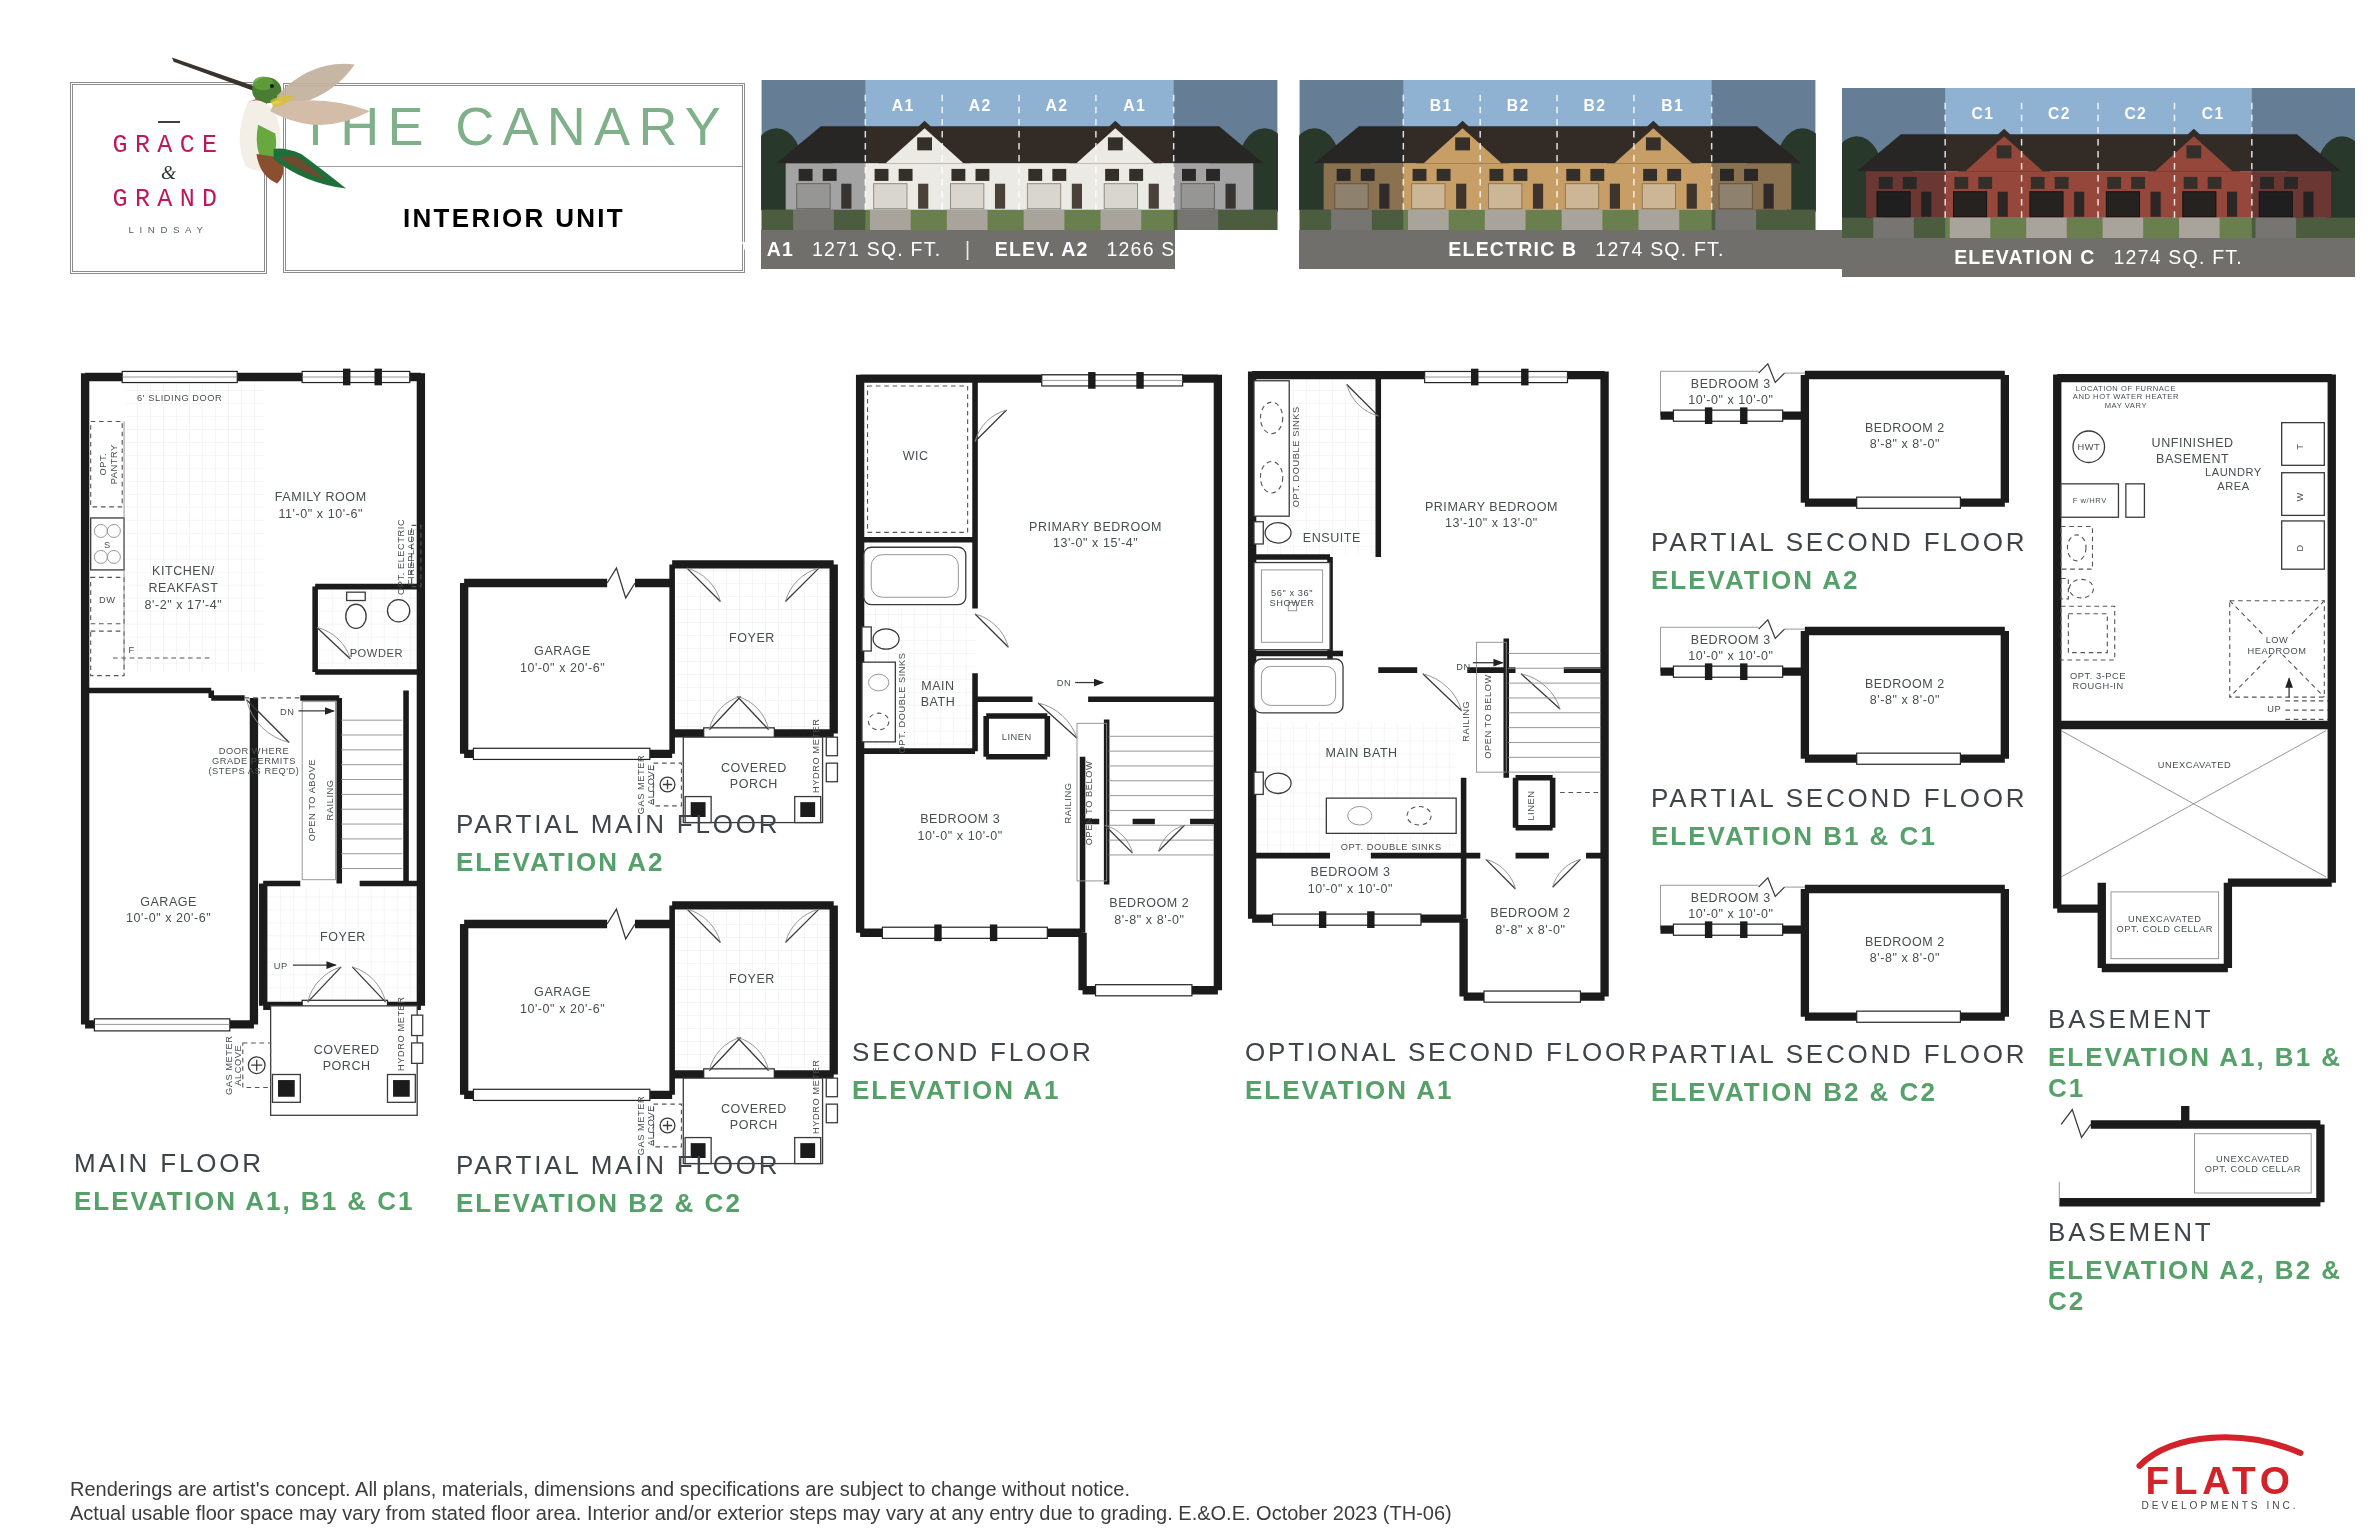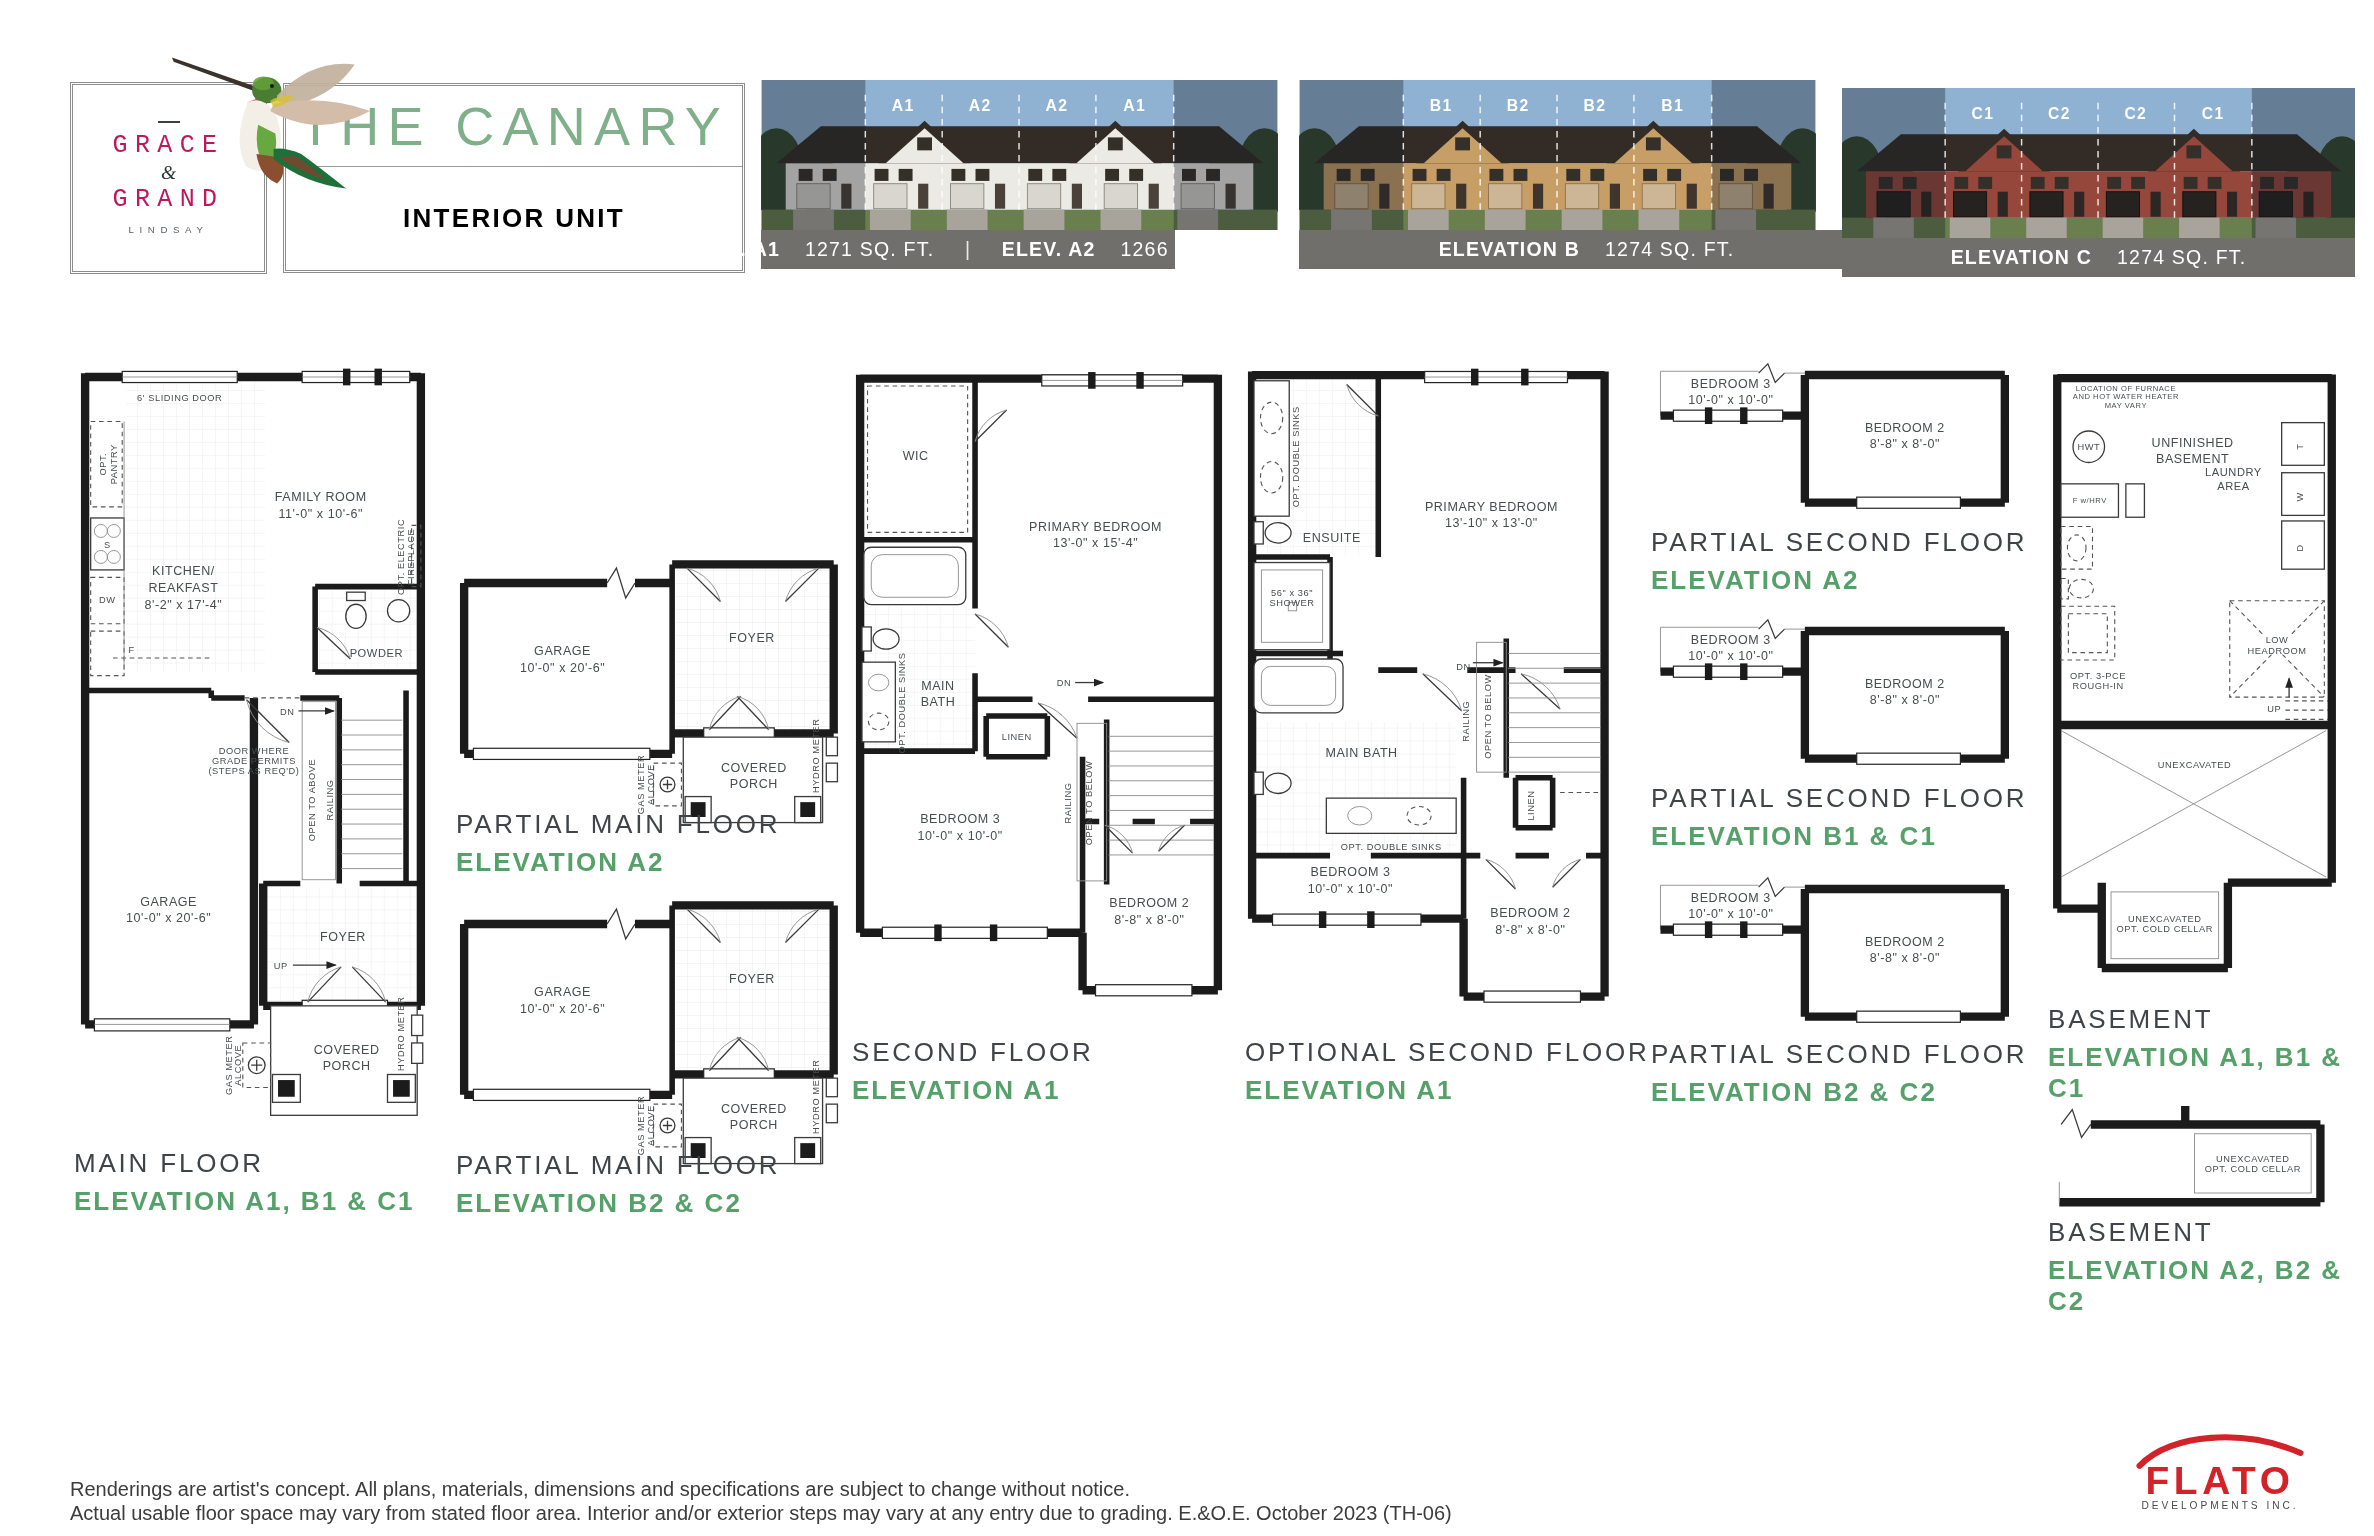--- a/index.html
+++ b/index.html
@@ -30,21 +30,21 @@
   .ev svg{display:block}
   .sky{fill:var(--sky)} .lawn{fill:var(--lawn)} .tree{fill:var(--tree)}
   .roofp{fill:var(--roof)} .drive{fill:#a9a49b}
   .winr{fill:#352f29} .dim{fill:#141b24;opacity:.34}
   .sepl{stroke:#fff;stroke-width:1.6;stroke-dasharray:7 6;opacity:.85}
   .ulab{font:700 17px "Liberation Sans",sans-serif;fill:#fff;letter-spacing:1.5px;text-anchor:middle}
   .elev-a .fac{fill:var(--facade-a)} .elev-a .gd{fill:#d9d6cf;stroke:#8b867c} .elev-a .door{fill:#4a423a}
   .elev-b .fac{fill:var(--facade-b)} .elev-b .gd{fill:#cdb695;stroke:#8a7450} .elev-b .door{fill:#3f352c}
   .elev-c .fac{fill:var(--facade-c)} .elev-c .gd{fill:#26221f;stroke:#111}    .elev-c .door{fill:#2c2624}
   .evcap{height:39px;background:var(--caption-bar);color:#fff;display:flex;align-items:center;justify-content:center;
-    gap:25px;font-size:19.5px;letter-spacing:1.2px;white-space:nowrap}
+    gap:18px;font-size:19.5px;letter-spacing:1.2px;white-space:nowrap}
   .evcap b{font-weight:700}
   .evcap .sep{opacity:.85;font-weight:300;margin:0 5.6px}
 
   
   svg.plan{position:absolute;overflow:visible}
   svg.plan text{font-family:"Liberation Sans",sans-serif;fill:#474d50;text-anchor:middle;letter-spacing:.6px}
   .t{font-size:13.5px}
   .ts{font-size:12px}
   .tt{font-size:10px;letter-spacing:.3px}
   .tb2{font-size:8.2px;letter-spacing:.2px}
@@ -238,21 +238,21 @@
         <line class="sepl" x1="195" y1="16" x2="195" y2="140"></line>
       <line class="sepl" x1="278" y1="16" x2="278" y2="140"></line>
         <line class="sepl" x1="361" y1="16" x2="361" y2="140"></line>
       <line class="sepl" x1="445" y1="16" x2="445" y2="140"></line>
       <text class="ulab" x="153" y="34">B1</text>
       <text class="ulab" x="236" y="34">B2</text>
       <text class="ulab" x="319" y="34">B2</text>
       <text class="ulab" x="403" y="34">B1</text>
     </svg>
     <figcaption class="evcap">
-      <b>ELEVATION B</b>
+      <b>ELECTRIC B</b>
       <span>1274 SQ. FT.</span>
     </figcaption>
   </figure>
 
   <figure class="ev elev-c" style="left:1834px;top:80px;width:513px;margin:8px">
     <svg width="513" height="150" viewBox="0 0 557 162" preserveAspectRatio="none">
       <rect class="sky" width="557" height="162"></rect>
       <ellipse class="tree" cx="16" cy="100" rx="30" ry="48"></ellipse>
         <ellipse class="tree" cx="543" cy="100" rx="30" ry="48"></ellipse>
       <ellipse class="tree" cx="60" cy="112" rx="22" ry="34"></ellipse>

